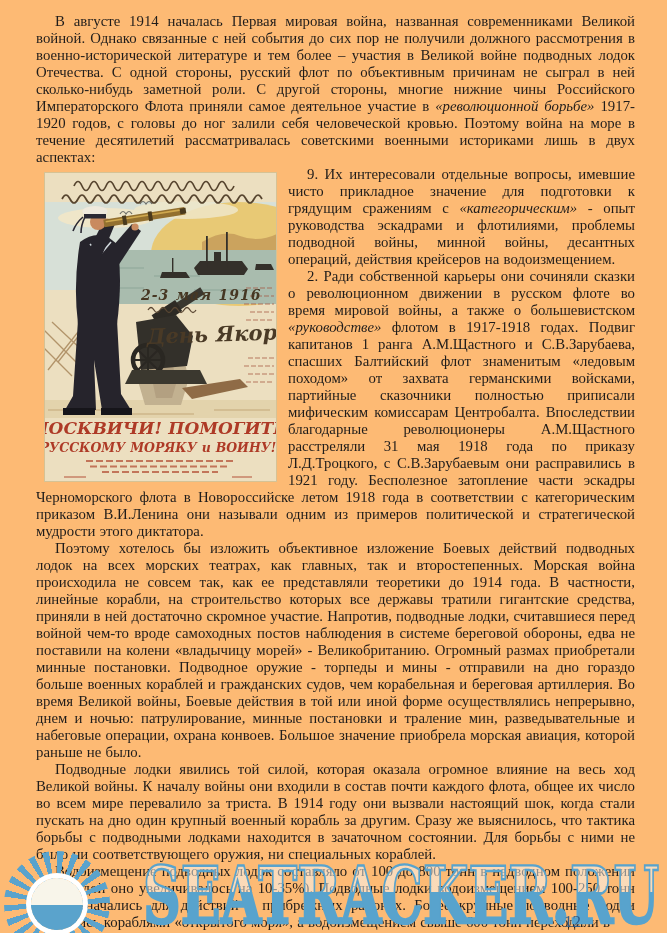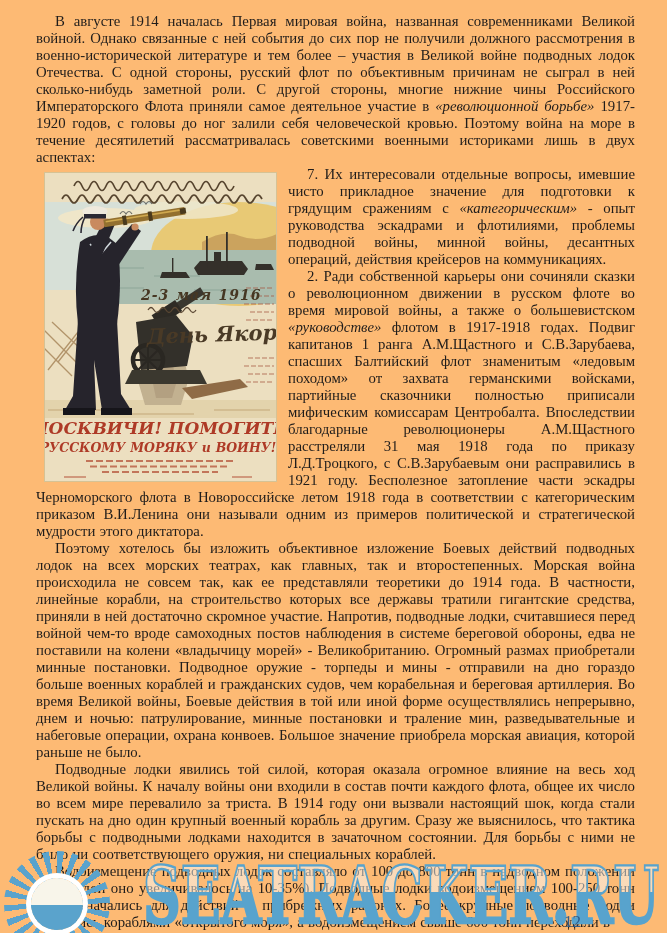--- a/index.html
+++ b/index.html
@@ -139,21 +139,21 @@
 
         <g stroke="#b85a40" stroke-width="2" stroke-dasharray="7 3" opacity="0.8">
           <path d="M42 289 h150 M46 294.5 h140 M58 300 h116"></path>
         </g>
         <path d="M20 305 h22 M188 305 h20" stroke="#b85a40" stroke-width="1.4" opacity="0.7"></path>
 
         <rect x="0.5" y="0.5" width="232" height="309" fill="none" stroke="#d6c294"></rect>
       </svg>
     </div>
 
-    <p><span>7. Их интересовали отдельные вопросы, имевшие чисто прикладное значение для подготовки к грядущим сражениям с </span><i>«категорическим»</i><span> - опыт руководства эскадрами и флотилиями, проблемы подводной войны, минной войны, десантных операций, действия крейсеров на коммуникациях.</span></p>
+    <p><span>9. Их интересовали отдельные вопросы, имевшие чисто прикладное значение для подготовки к грядущим сражениям с </span><i>«категорическим»</i><span> - опыт руководства эскадрами и флотилиями, проблемы подводной войны, минной войны, десантных операций, действия крейсеров на водоизмещением.</span></p>
 
     <p><span>2. Ради собственной карьеры они сочиняли сказки о революционном движении в русском флоте во время мировой войны, а также о большевистском </span><i>«руководстве»</i><span> флотом в 1917-1918 годах. Подвиг капитанов 1 ранга А.М.Щастного и С.В.Зарубаева, спасших Балтийский флот знаменитым «ледовым походом» от захвата германскими войсками, партийные сказочники полностью приписали мифическим комиссарам Центробалта. Впоследствии благодарные революционеры А.М.Щастного расстреляли 31 мая 1918 года по приказу Л.Д.Троцкого, с С.В.Зарубаевым они расправились в 1921 году. Бесполезное затопление части эскадры Черноморского флота в Новороссийске летом 1918 года в соответствии с категорическим приказом В.И.Ленина они называли одним из примеров политической и стратегической мудрости этого диктатора.</span></p>
 
     <p>Поэтому хотелось бы изложить объективное изложение Боевых действий подводных лодок на всех морских театрах, как главных, так и второстепенных. Морская война происходила не совсем так, как ее представляли теоретики до 1914 года. В частности, линейные корабли, на строительство которых все державы тратили гигантские средства, приняли в ней достаточно скромное участие. Напротив, подводные лодки, считавшиеся перед войной чем-то вроде самоходных постов наблюдения в системе береговой обороны, едва не поставили на колени «владычицу морей» - Великобританию. Огромный размах приобретали минные постановки. Подводное оружие - торпеды и мины - отправили на дно гораздо больше военных кораблей и гражданских судов, чем корабельная и береговая артиллерия. Во время Великой войны, Боевые действия в той или иной форме осуществлялись непрерывно, днем и ночью: патрулирование, минные постановки и траление мин, разведывательные и набеговые операции, охрана конвоев. Большое значение приобрела морская авиация, которой раньше не было.</p>
 
     <p>Подводные лодки явились той силой, которая оказала огромное влияние на весь ход Великой войны. К началу войны они входили в состав почти каждого флота, общее их число во всем мире перевалило за триста. В 1914 году они вызвали настоящий шок, когда стали пускать на дно один крупный военный корабль за другим. Сразу же выяснилось, что тактика борьбы с подводными лодками находится в зачаточном состоянии. Для борьбы с ними не было ни соответствующего оружия, ни специальных кораблей.</p>
 
     <p>Водоизмещение подводных лодок составляло от 100 до 800 тонн в надводном положении (под водой оно увеличивалось на 10-35%). Подводные лодки водоизмещением 100-250 тонн предназначались для действий в прибрежных районах. Более крупные подводные лодки считались кораблями «открытого моря», а водоизмещением свыше 600 тонн переходили в</p>
 
   </div>

